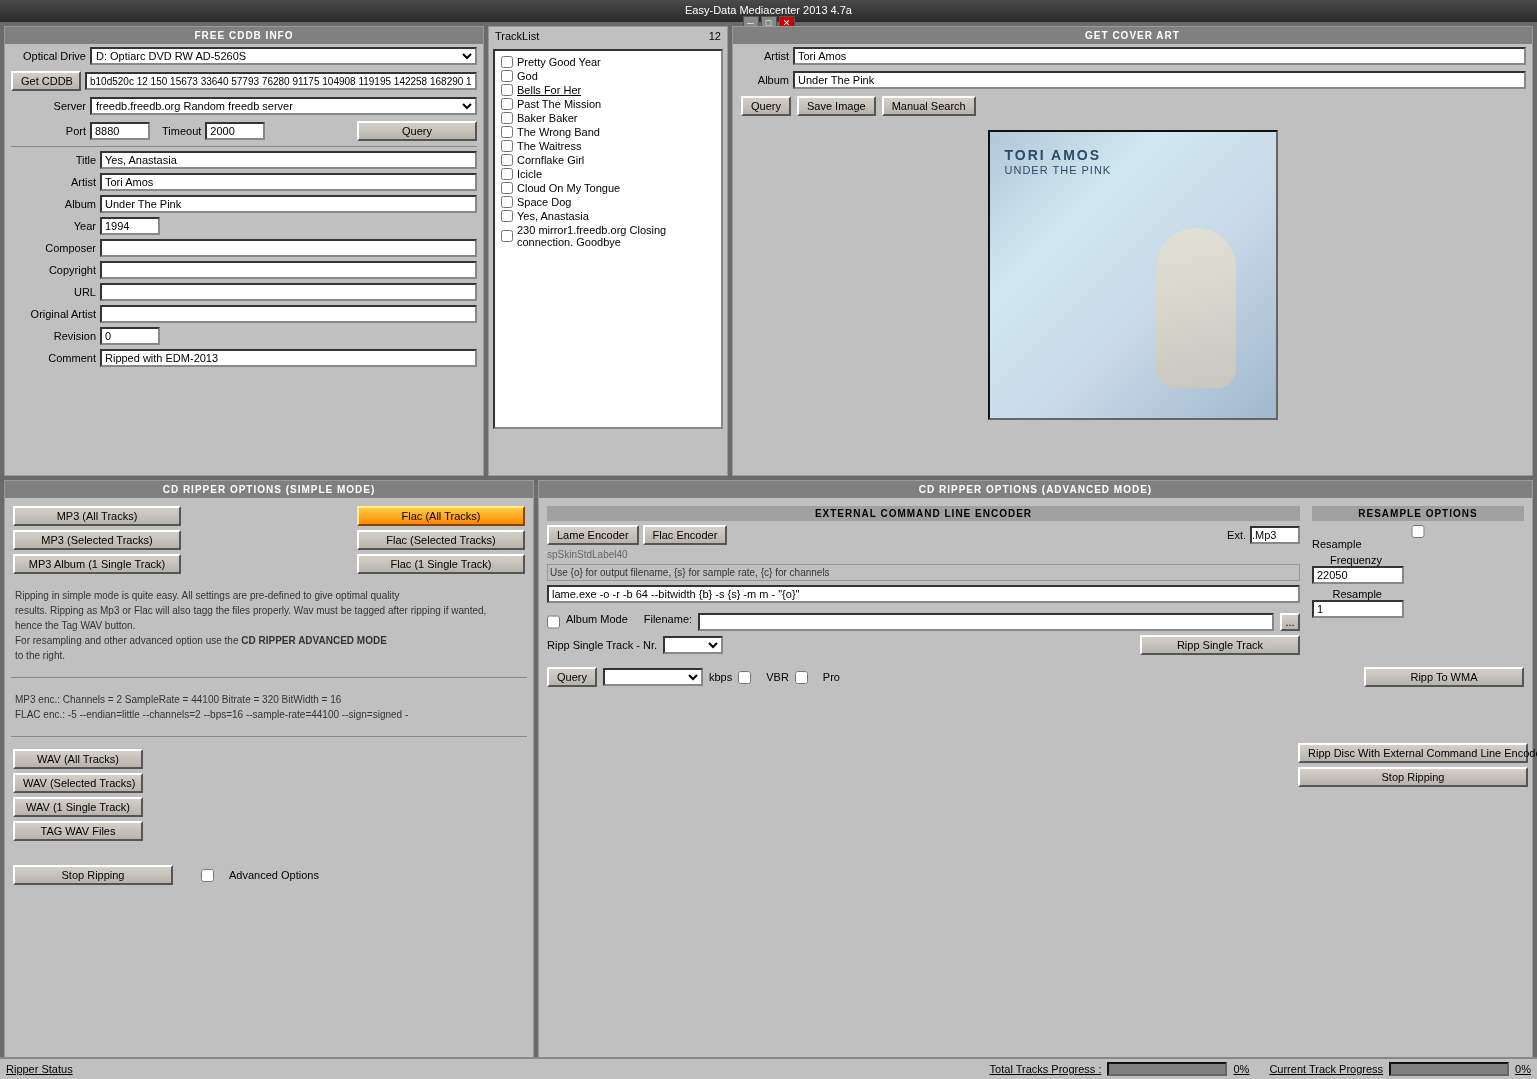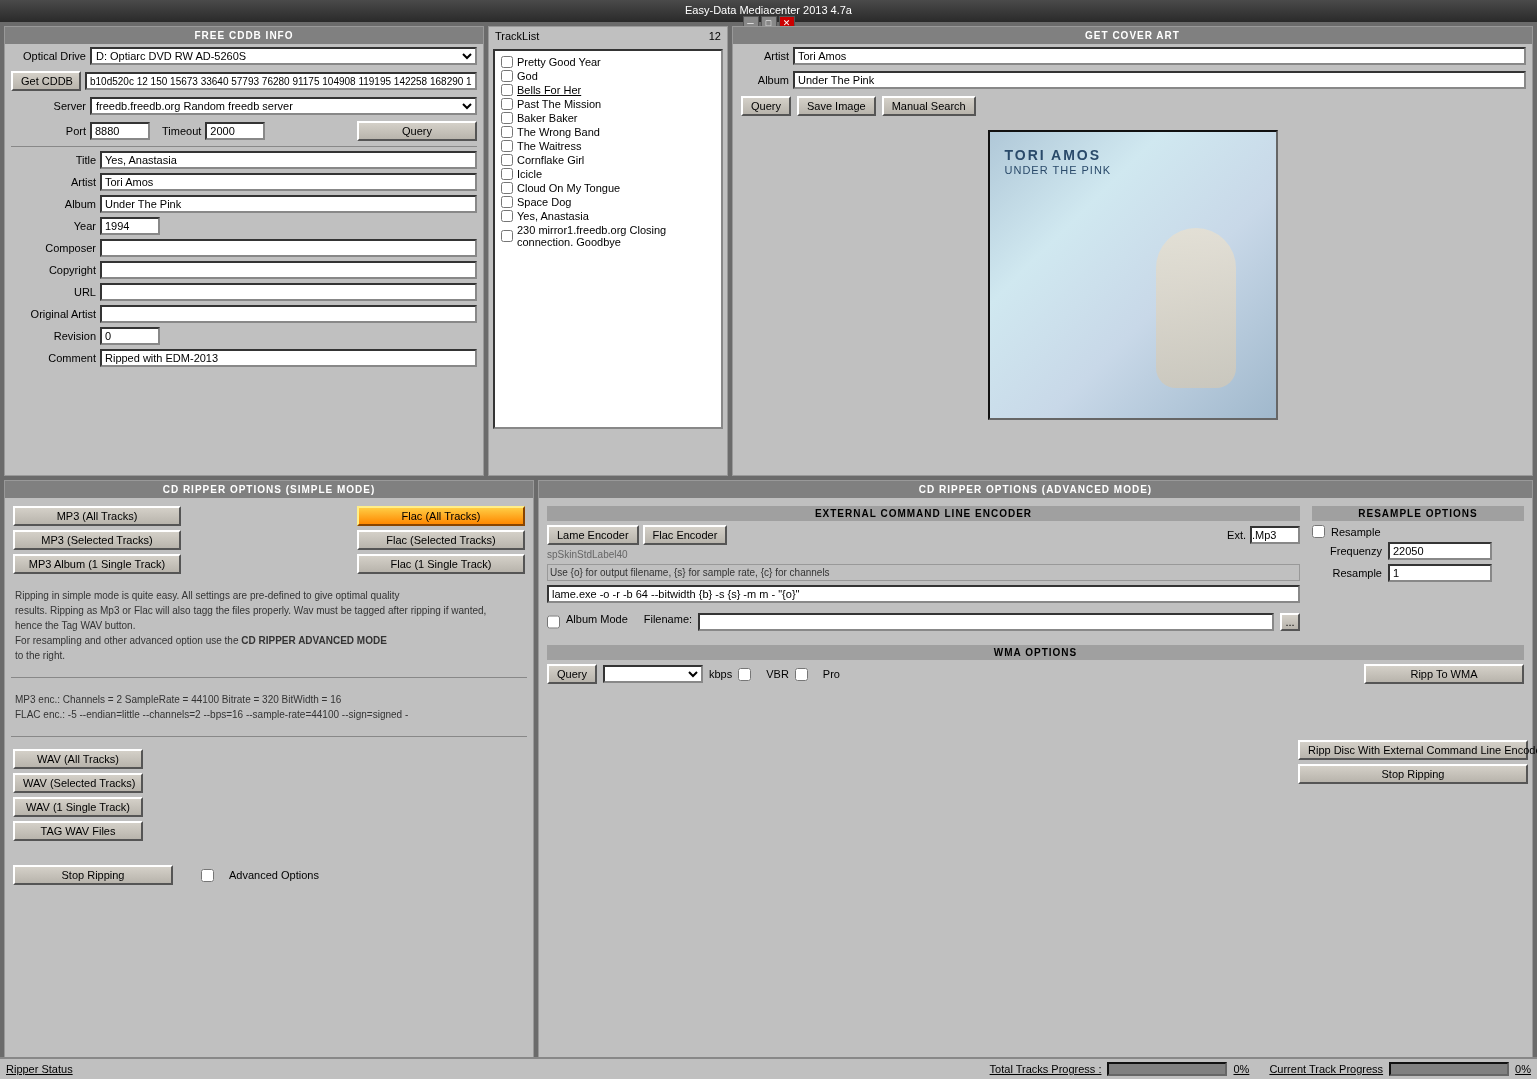--- a/index.html
+++ b/index.html
@@ -259,31 +259,31 @@
     .cmd-input-wide {
       flex: 1;
       height: 18px;
       border: 2px inset #888;
       background: #fff;
       padding: 1px 3px;
       font-size: 11px;
     }
     .resample-row {
       display: flex;
-      align-items: center;
-      gap: 6px;
+      gap: 0;
       padding: 2px 4px;
+      flex-direction: column;
     }
     .resample-label {
       width: 70px;
       text-align: right;
       font-size: 11px;
     }
     .resample-input {
-      width: 104px;
+      width: 92px;
       height: 18px;
       border: 2px inset #888;
       background: #fff;
       padding: 1px 3px;
       font-size: 11px;
     }
     .wma-row {
       display: flex;
       align-items: center;
       gap: 6px;
@@ -673,20 +673,27 @@
           </div>
 
           <div class="album-mode-row" style="margin-top:6px;">
             <input type="checkbox" style="">
             <span>Album Mode</span>
             <span style="margin-left:10px;">Filename:</span>
             <input type="text" class="filename-input" style="">
             <button class="btn" style="width:20px; padding:1px;">...</button>
           </div>
 
+          <div class="ripp-track-row">
+            <span>Ripp Single Track - Nr.</span>
+            <select class="track-nr-select">
+              <option></option>
+            </select>
+            <button class="btn" style="width:160px; margin-left:auto;">Ripp Single Track</button>
+          </div>
         </div>
 
         <div class="adv-right">
           <div class="sub-section-header">RESAMPLE OPTIONS</div>
 
           <div class="resample-row">
             <input type="checkbox" style="">
             <span>Resample</span>
           </div>
 
@@ -696,21 +703,20 @@
           </div>
 
           <div class="resample-row">
             <span class="resample-label">Resample</span>
             <input type="text" class="resample-input" value="1" style="">
           </div>
         </div>
       </div>
 
       <div style="padding: 4px;">
-        <div class="sub-section-header">WMA OPTIONS</div>
 
         <div class="wma-row">
           <button class="btn">Query</button>
           <select class="wma-select">
             <option></option>
           </select>
           <span>kbps</span>
           <div class="checkbox-inline">
             <input type="checkbox" style="">
             <span>VBR</span>

